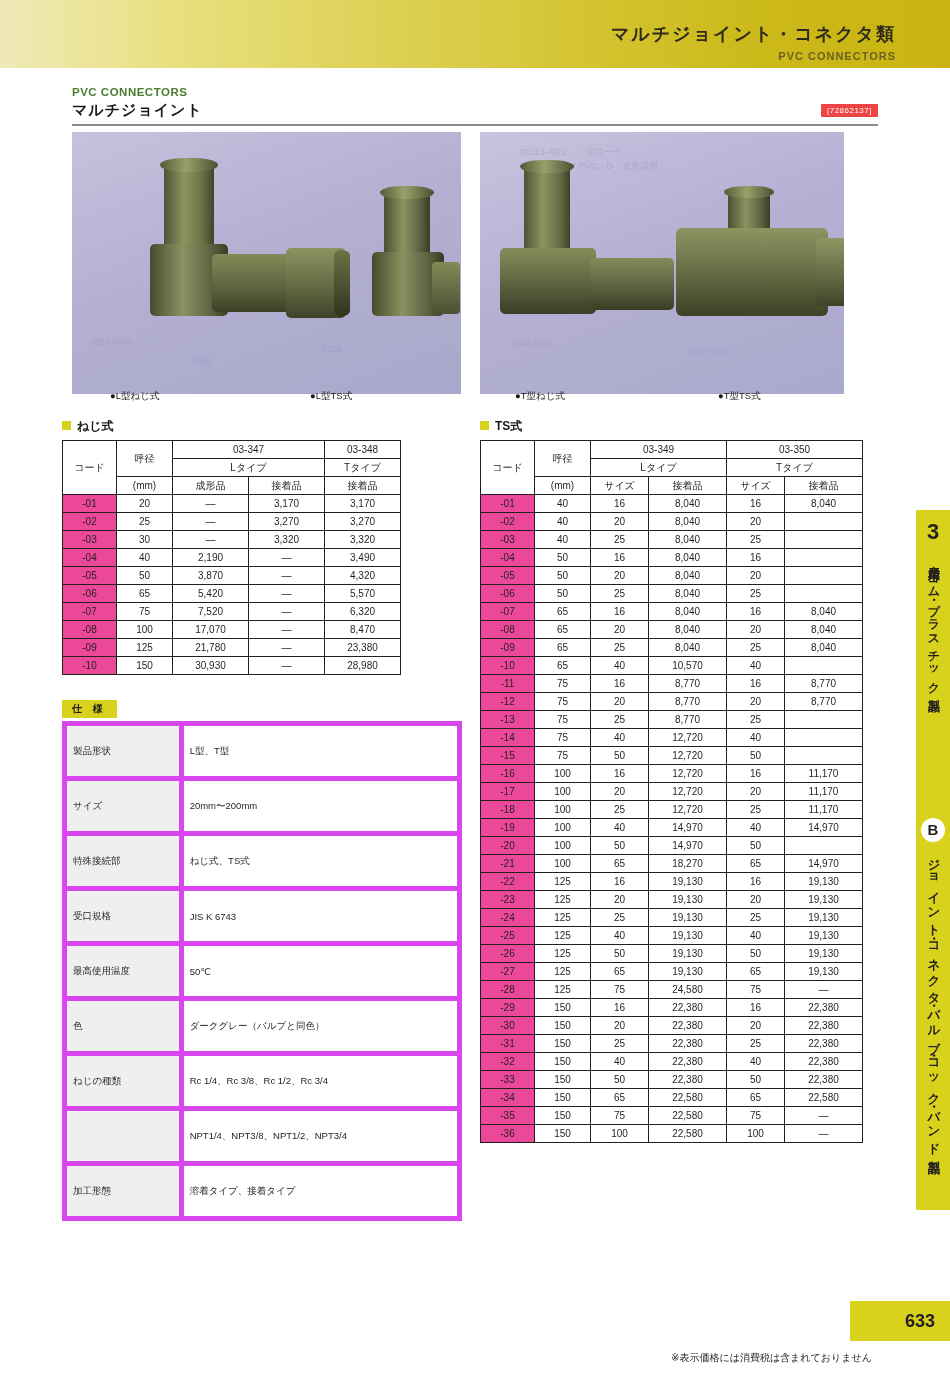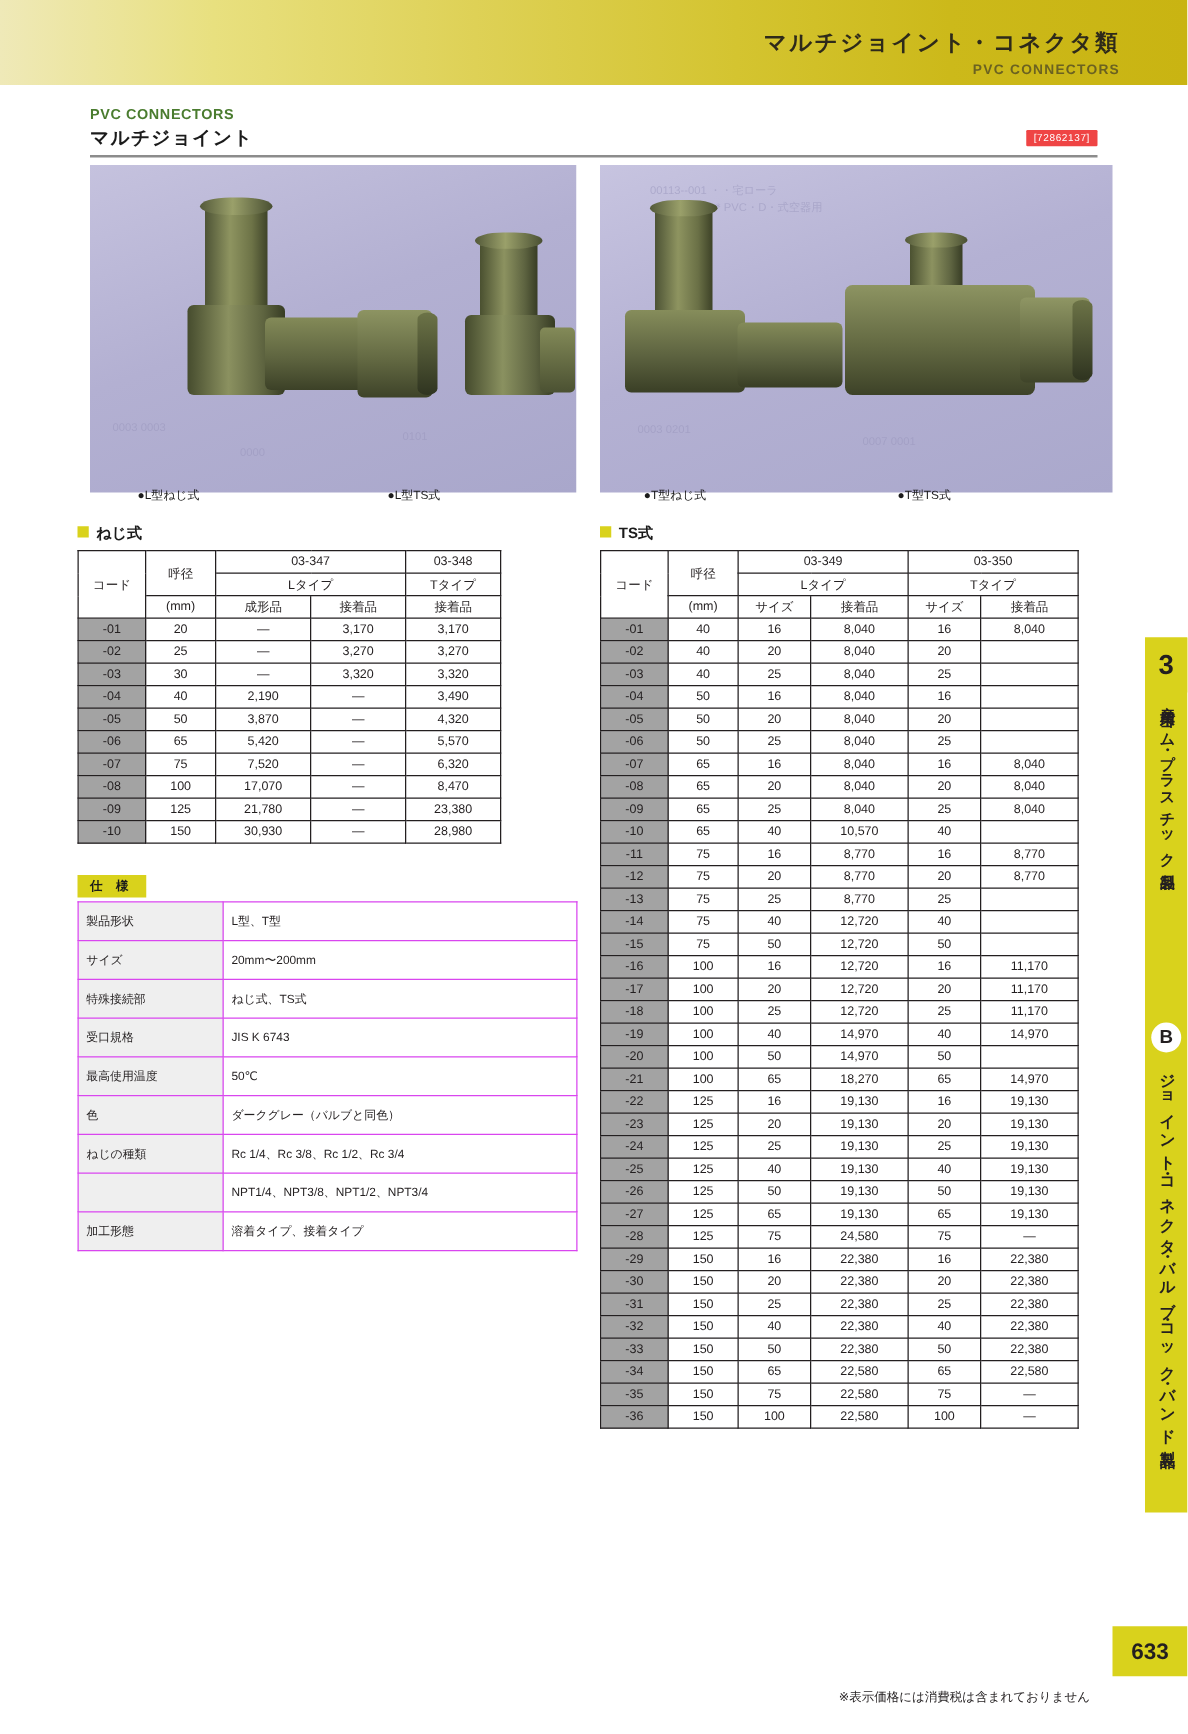--- a/index.html
+++ b/index.html
@@ -40,21 +40,21 @@
     background:#ef4444;color:#ffffff;font-size:8px;letter-spacing:.5px;
     padding:2px 6px 2px 6px;border-radius:1px;
   }
   
   .photo-box{
     position:absolute;top:132px;height:262px;
     background:#b9b6d6;overflow:hidden;
   }
   #photo-left{left:72px;width:389px;
     background:linear-gradient(160deg,#c5c2de 0%,#b3b0d2 45%,#a9a7cb 100%);}
-  #photo-right{left:480px;width:410px;
+  #photo-right{left:480px;width:364px;
     background:linear-gradient(160deg,#c7c4e0 0%,#b4b1d3 45%,#aaa8cc 100%);}
   .ghost{
     position:absolute;color:#9a97bd;font-size:9px;opacity:.55;
   }
   .cap-row{
     position:absolute;top:390px;height:16px;font-size:9.5px;color:#1b1b1b;
   }
   .cap{position:absolute;}
   
   .pipe{position:absolute;border-radius:3px;}
@@ -67,30 +67,30 @@
   }
   
   table{border-collapse:collapse;}
   .tbl{position:absolute;font-size:10px;}
   .tbl td,.tbl th{
     border:1px solid #231f20;text-align:center;
     padding:0;height:17px;font-weight:normal;color:#231f20;
   }
   .tbl th{background:#ffffff;}
   .hl{background:#e9e9e9;}
-  .code-cell{background:#a3a3a3;}
+  .code-cell{background:#ec4899;}
   .num{text-align:right;padding-right:6px;font-weight:bold;}
   
   #spec-wrap{position:absolute;left:62px;top:700px;width:400px;}
   #spec-head{
     display:inline-block;background:#d9d21c;color:#1b1b1b;
     font-size:10px;font-weight:bold;padding:2px 10px;letter-spacing:4px;
   }
   #spec-tbl{margin-top:3px;font-size:10px;border-collapse:collapse;}
-  #spec-tbl td{border:1px solid #d946ef;height:18px;padding:6px 6px;}
+  #spec-tbl td{border:5px solid #d946ef;height:18px;padding:16px 6px;}
   #spec-tbl td.k{width:104px;background:#efefef;font-size:9.5px;}
   #spec-tbl td.v{width:272px;font-size:9.5px;}
   
   #rail{
     position:absolute;right:0;top:510px;width:34px;height:700px;
     background:#d9d21c;
   }
   #rail-num{
     position:absolute;right:0;top:510px;width:34px;height:44px;
     background:#d9d21c;color:#231f20;font-size:22px;font-weight:bold;
@@ -104,21 +104,21 @@
   #badge-b{
     position:absolute;right:5px;top:818px;width:24px;height:24px;border-radius:50%;
     background:#ffffff;color:#231f20;font-size:15px;font-weight:bold;
     text-align:center;line-height:24px;
   }
   #rail-t2{right:8px;top:850px;font-size:12.5px;}
   
   #page-num{
     position:absolute;right:0;bottom:46px;width:60px;height:40px;
     background:#d9d21c;color:#231f20;font-size:18px;font-weight:bold;
-    text-align:center;line-height:40px;
+    text-align:center;line-height:40px;padding-left:40px;
   }
   #tax-note{
     position:absolute;right:78px;bottom:22px;font-size:10px;color:#231f20;
   }
 </style>
 </head>
 <body>
 
 <div id="header">
   <div class="cat-ja">マルチジョイント・コネクタ類</div>

